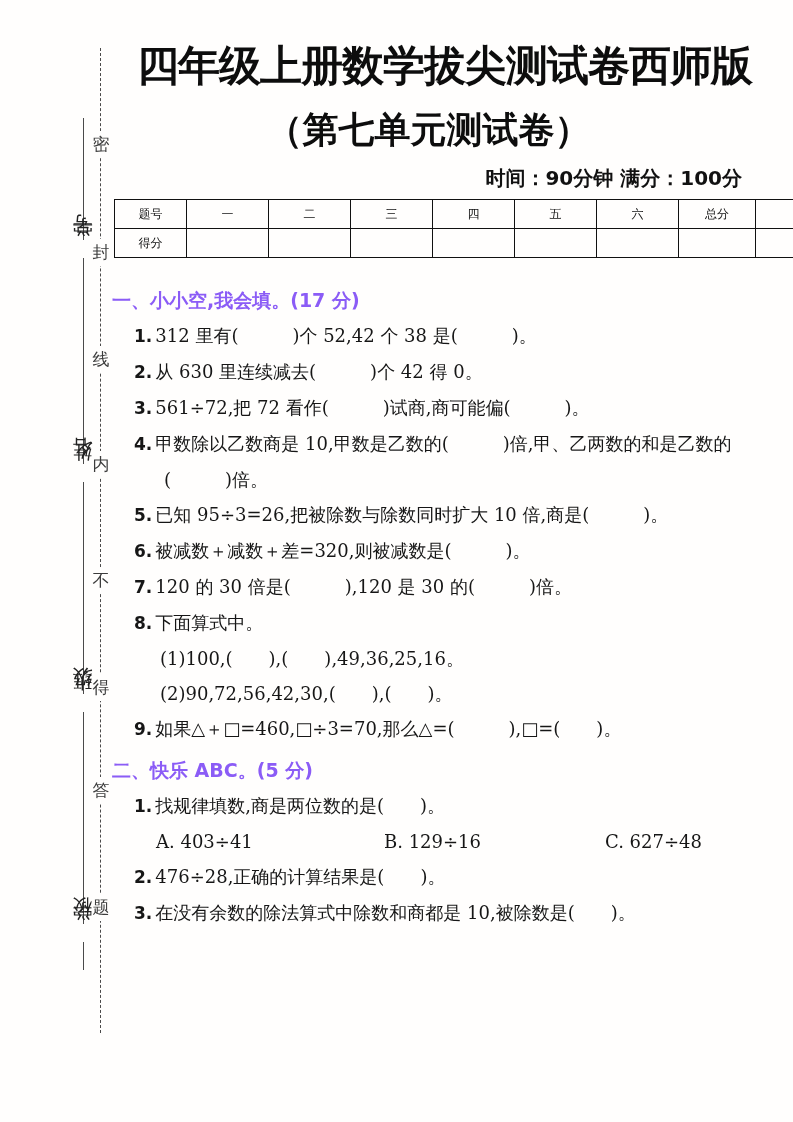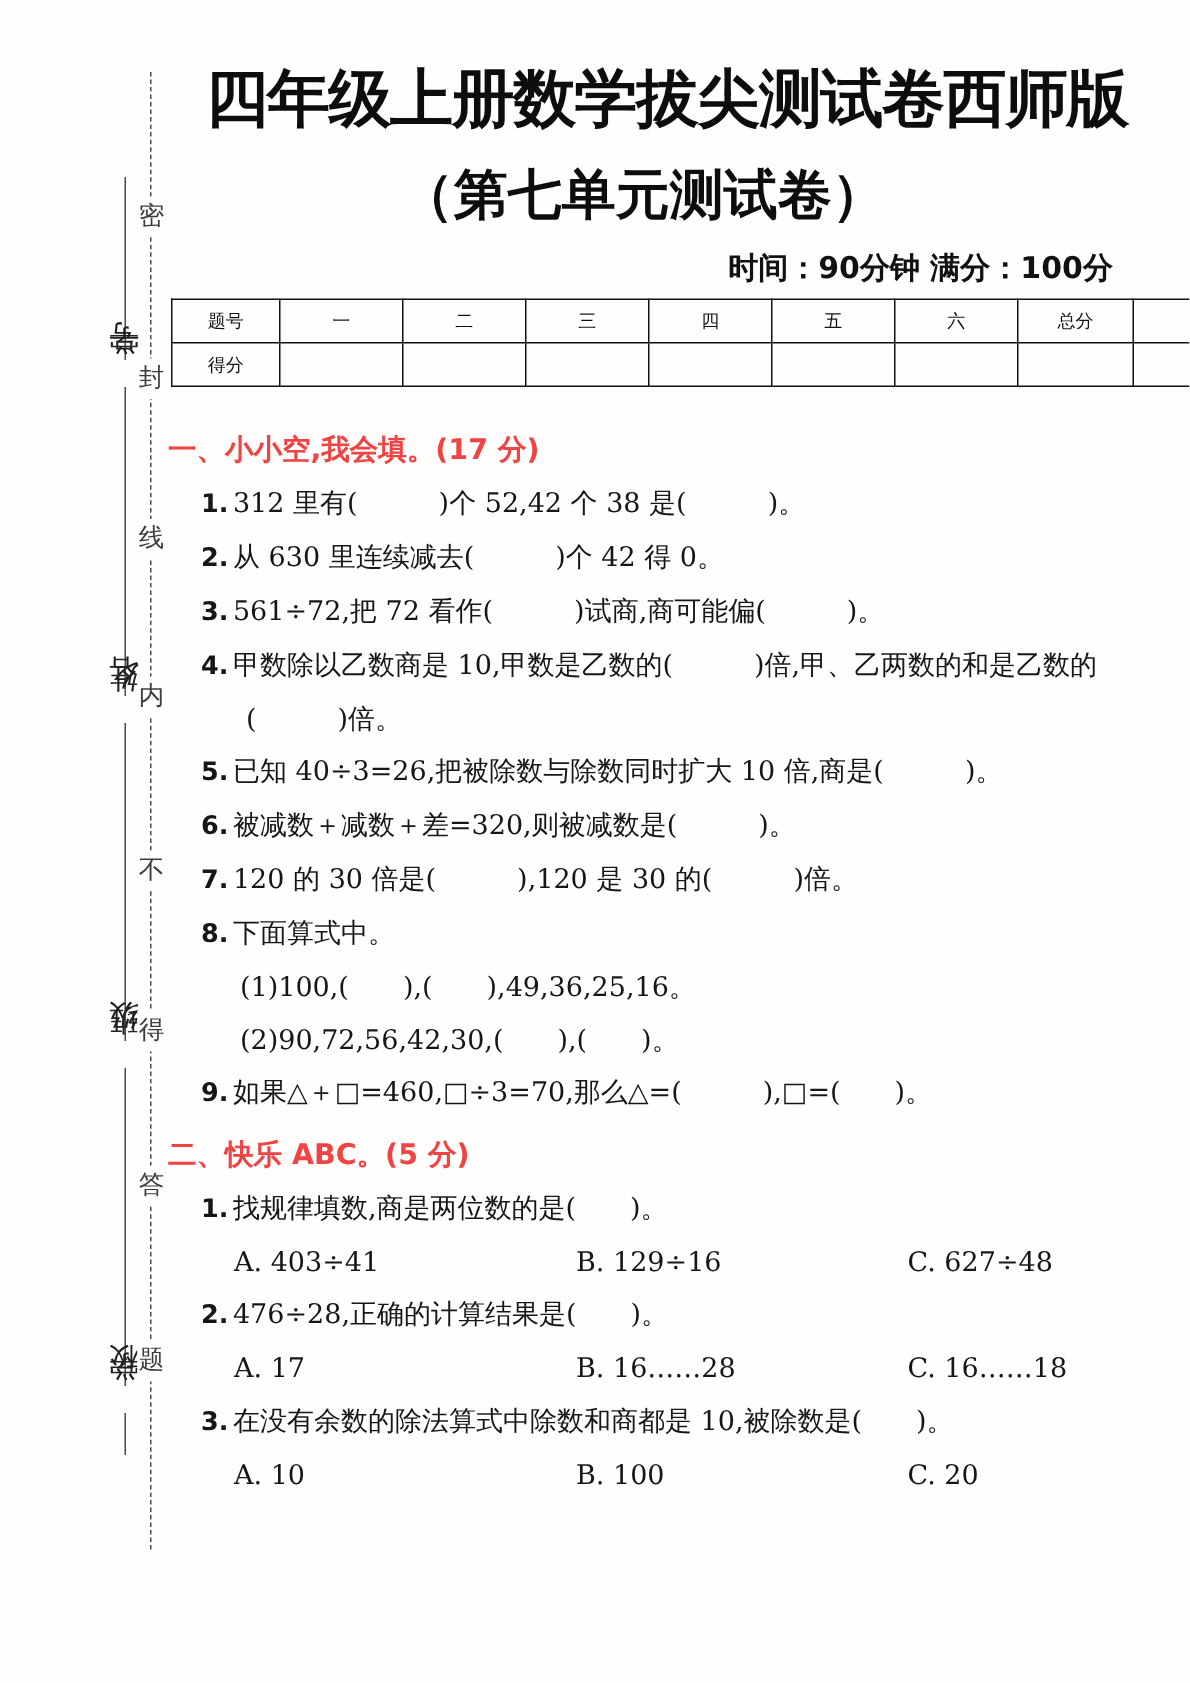--- a/index.html
+++ b/index.html
@@ -58,21 +58,21 @@
   }
 
   
   .content {
     position:absolute; left:112px; top:283px; width:648px;
     font-size:18px; line-height:35px; color:#161616;
   }
   .content p { margin:0; }
   .sec {
     font-family:"DejaVu Sans","Liberation Sans",sans-serif;
-    font-weight:700; font-size:19px; color:#ef4444;
+    font-weight:700; font-size:19px; color:#8b5cf6;
   }
   .sec2 { margin-top:6px !important; }
   .q  { padding-left:22px; }
   .qn { font-weight:700; font-family:"DejaVu Sans","Liberation Sans",sans-serif; font-size:17px; padding-right:3px; }
   .sub  { padding-left:48px; }
   .cont { padding-left:52px; }
   .opts { padding-left:44px; display:flex; }
   .opts span:nth-child(1) { width:228px; }
   .opts span:nth-child(2) { width:221px; }
   .opts span:nth-child(3) { flex:1; }
@@ -146,21 +146,21 @@
 
     <p class="q"><span class="qn">1.</span><span>312 里有(　　　)个 52,42 个 38 是(　　　)。</span></p>
 
     <p class="q"><span class="qn">2.</span><span>从 630 里连续减去(　　　)个 42 得 0。</span></p>
 
     <p class="q"><span class="qn">3.</span><span>561÷72,把 72 看作(　　　)试商,商可能偏(　　　)。</span></p>
 
     <p class="q"><span class="qn">4.</span><span>甲数除以乙数商是 10,甲数是乙数的(　　　)倍,甲、乙两数的和是乙数的</span></p>
     <p class="cont"><span>(　　　)倍。</span></p>
 
-    <p class="q"><span class="qn">5.</span><span>已知 40÷3=26,把被除数与除数同时扩大 10 倍,商是(　　　)。</span></p>
+    <p class="q"><span class="qn">5.</span><span>已知 95÷3=26,把被除数与除数同时扩大 10 倍,商是(　　　)。</span></p>
 
     <p class="q"><span class="qn">6.</span><span>被减数＋减数＋差=320,则被减数是(　　　)。</span></p>
 
     <p class="q"><span class="qn">7.</span><span>120 的 30 倍是(　　　),120 是 30 的(　　　)倍。</span></p>
 
     <p class="q"><span class="qn">8.</span><span>下面算式中。</span></p>
     <p class="sub"><span>(1)100,(　　),(　　),49,36,25,16。</span></p>
     <p class="sub"><span>(2)90,72,56,42,30,(　　),(　　)。</span></p>
 
     <p class="q"><span class="qn">9.</span><span>如果△＋□=460,□÷3=70,那么△=(　　　),□=(　　)。</span></p>
@@ -168,27 +168,17 @@
     <p class="sec sec2">二、快乐 ABC。(5 分)</p>
 
     <p class="q"><span class="qn">1.</span><span>找规律填数,商是两位数的是(　　)。</span></p>
     <p class="opts">
       <span>A. 403÷41</span>
       <span>B. 129÷16</span>
       <span>C. 627÷48</span>
     </p>
 
     <p class="q"><span class="qn">2.</span><span>476÷28,正确的计算结果是(　　)。</span></p>
-    <p class="opts">
-      <span>A. 17</span>
-      <span>B. 16……28</span>
-      <span>C. 16……18</span>
-    </p>
 
     <p class="q"><span class="qn">3.</span><span>在没有余数的除法算式中除数和商都是 10,被除数是(　　)。</span></p>
-    <p class="opts">
-      <span>A. 10</span>
-      <span>B. 100</span>
-      <span>C. 20</span>
-    </p>
 
   </div>
 </div>
 
 </body></html>

